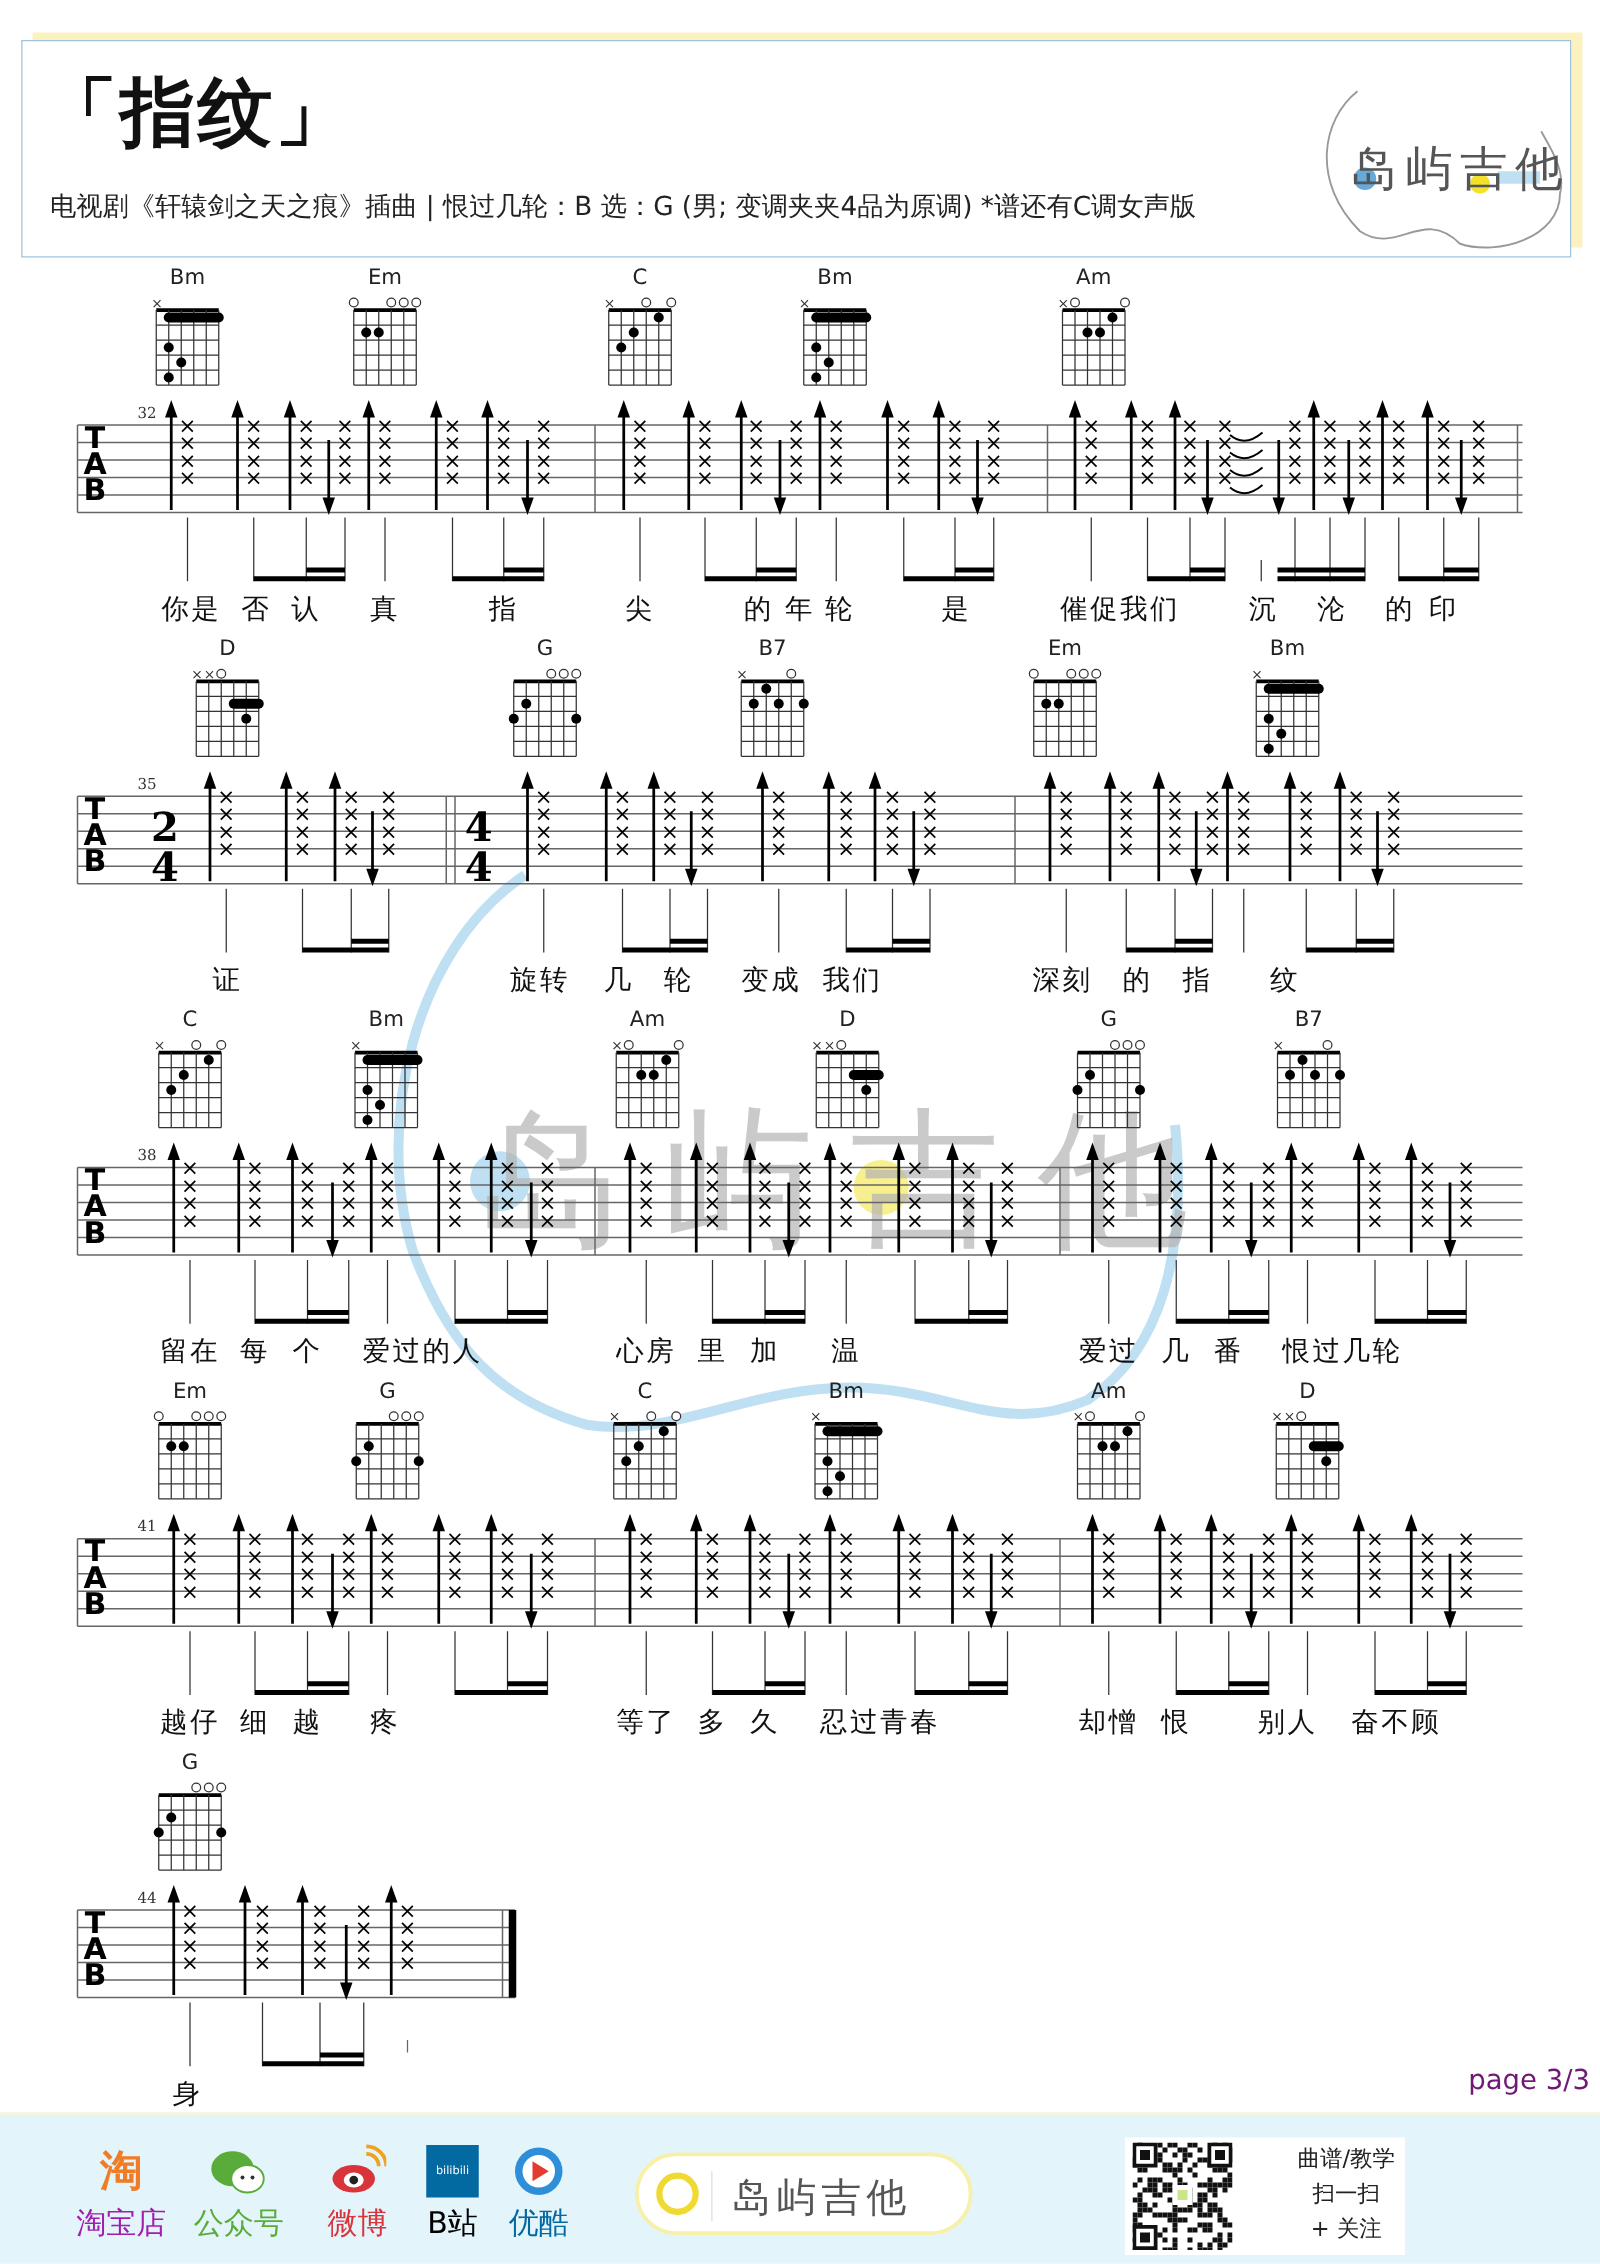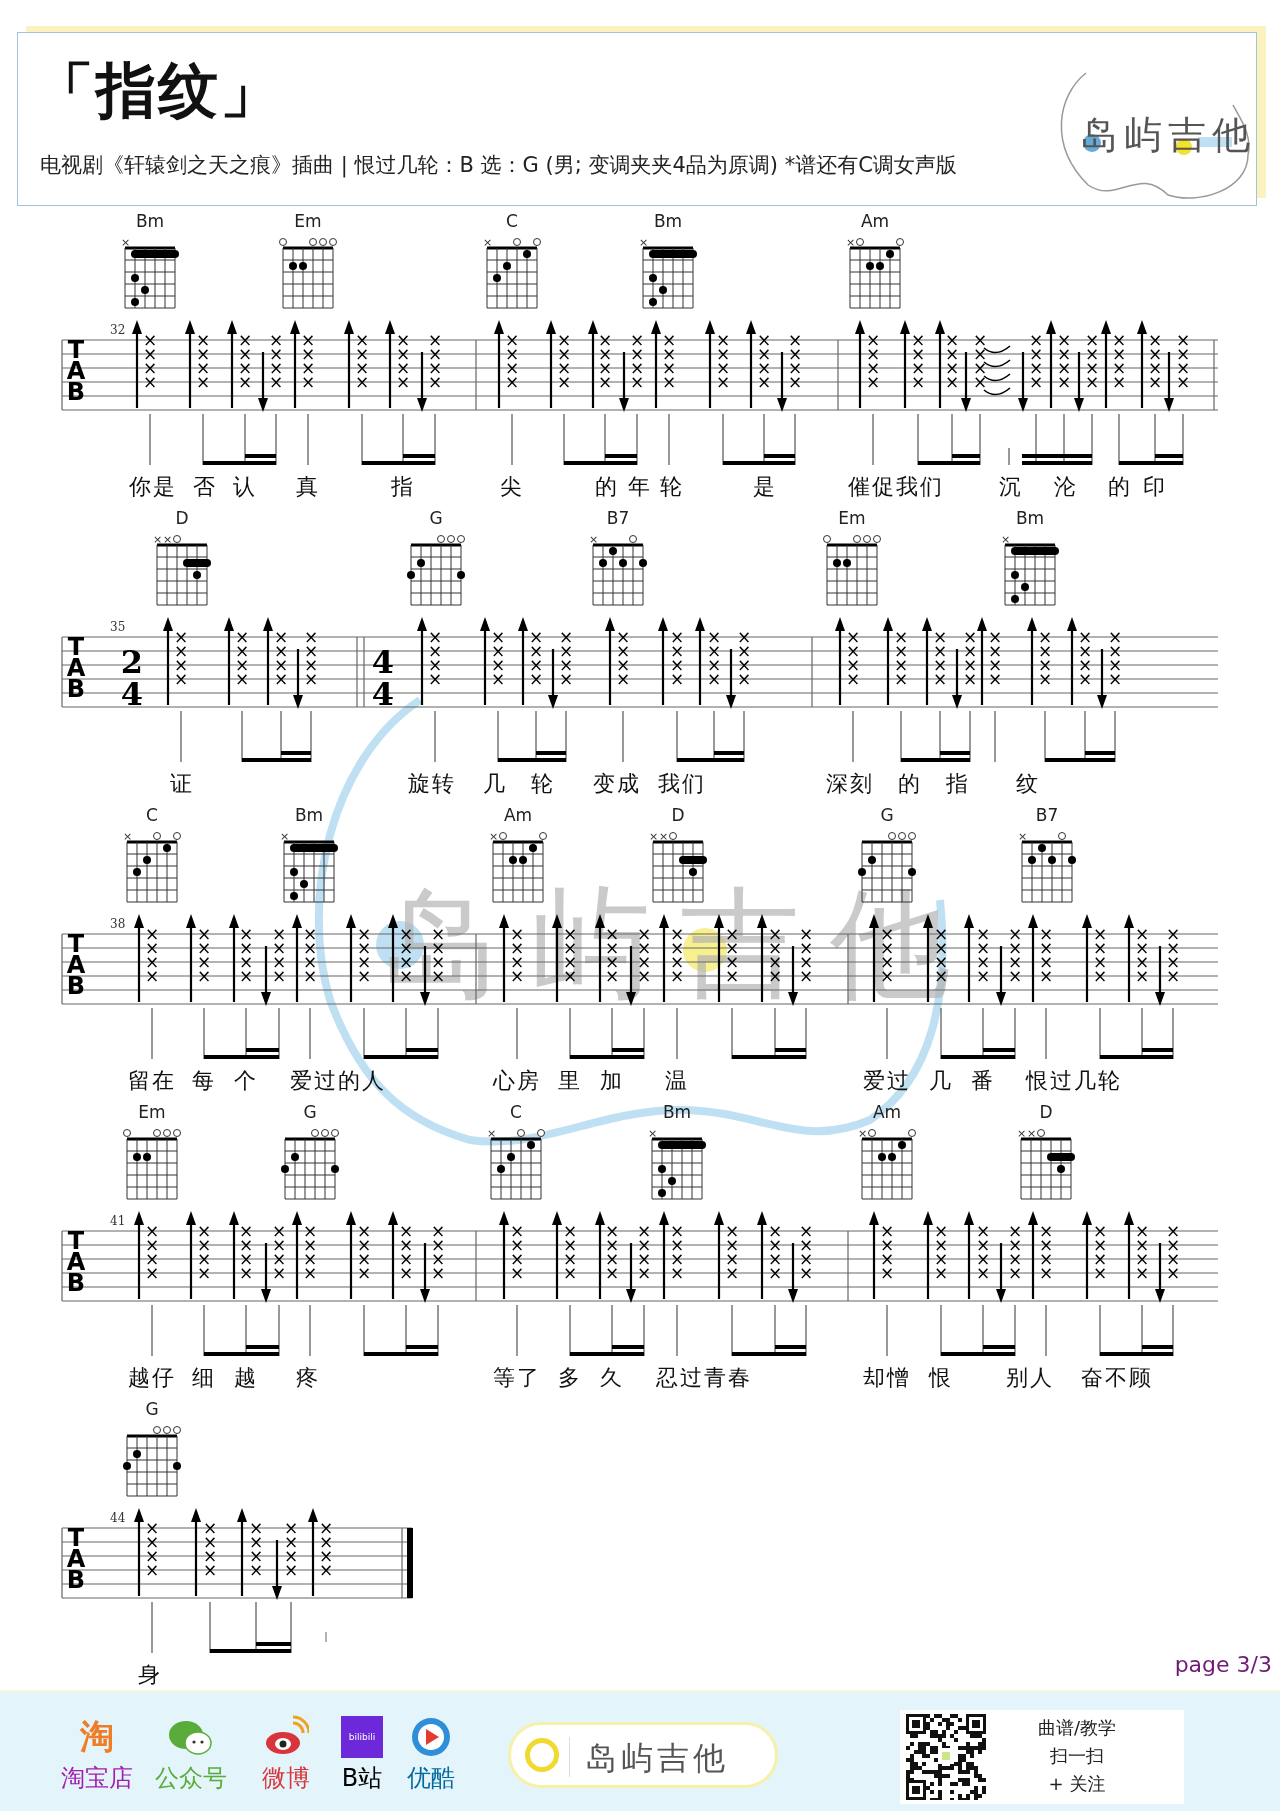--- a/index.html
+++ b/index.html
@@ -14,21 +14,21 @@
   #score{position:absolute;left:0;top:0;width:1280px;height:1690px;}
   .page-num{position:absolute;right:8px;top:1652px;font-size:22px;color:#701a75;}
   .footer{position:absolute;left:0;top:1690px;width:1280px;height:121px;background:#e3f4fb;border-top:2px solid #f8f6d8;}
   .social{position:absolute;top:22px;width:90px;text-align:center;}
   .social .ico{height:46px;display:flex;align-items:center;justify-content:center;}
   .social .lbl{font-size:24px;margin-top:2px;}
   .search{position:absolute;left:508px;top:30px;width:270px;height:66px;border-radius:33px;background:#fff;border:3px solid #f7f0a8;box-sizing:border-box;}
   .search .q{position:absolute;left:14px;top:13px;width:24px;height:24px;border:5px solid #f0d930;border-radius:50%;}
   .search .divider{position:absolute;left:58px;top:12px;width:1px;height:40px;background:#ddd;}
   .search .txt{position:absolute;left:74px;top:12px;font-size:32px;color:#555;letter-spacing:4px;}
-  .qr-box{position:absolute;left:900px;top:18px;width:284px;height:94px;background:#fff;}
+  .qr-box{position:absolute;left:900px;top:18px;width:224px;height:94px;background:#fff;}
   .qr{position:absolute;left:6px;top:4px;width:80px;height:86px;}
   .qr-lines{position:absolute;left:92px;top:4px;width:170px;text-align:center;font-size:18px;line-height:28px;color:#222;}
 </style>
 </head>
 <body>
 
 <div class="header-shadow"></div>
 <div class="header">
   <div class="title">「指纹」</div>
   <div class="subtitle">电视剧《轩辕剑之天之痕》插曲 | 恨过几轮：B 选：G (男; 变调夹夹4品为原调) *谱还有C调女声版</div>
@@ -1433,21 +1433,21 @@
           <ellipse cx="20" cy="29" rx="8" ry="6" fill="#fff"></ellipse>
           <circle cx="20" cy="29" r="3.5" fill="#222"></circle>
           <path d="M30 8 A10 10 0 0 1 40 18" fill="none" stroke="#f0a21f" stroke-width="3"></path>
           <path d="M30 2 A16 16 0 0 1 46 18" fill="none" stroke="#f0a21f" stroke-width="3"></path>
         </svg>
     </div>
     <div class="lbl" style="color:#d8343a">微博</div>
   </div>
   <div class="social" style="left:316px;width:92px">
     <div class="ico">
-      <div style="width:42px;height:42px;background:#6d28d9;color:#fff;font-size:9px;display:flex;align-items:center;justify-content:center">bilibili</div>
+      <div style="width:42px;height:42px;background:#0369a1;color:#fff;font-size:9px;display:flex;align-items:center;justify-content:center">bilibili</div>
     </div>
     <div class="lbl" style="color:#000000">B站</div>
   </div>
   <div class="social" style="left:386px">
     <div class="ico">
       <svg width="44" height="44">
           <circle cx="22" cy="22" r="19" fill="#2e8fd8"></circle>
           <circle cx="22" cy="22" r="13" fill="#fff"></circle>
           <path d="M17 14 L30 22 L17 30 Z" fill="#e33b2f"></path>
         </svg>

